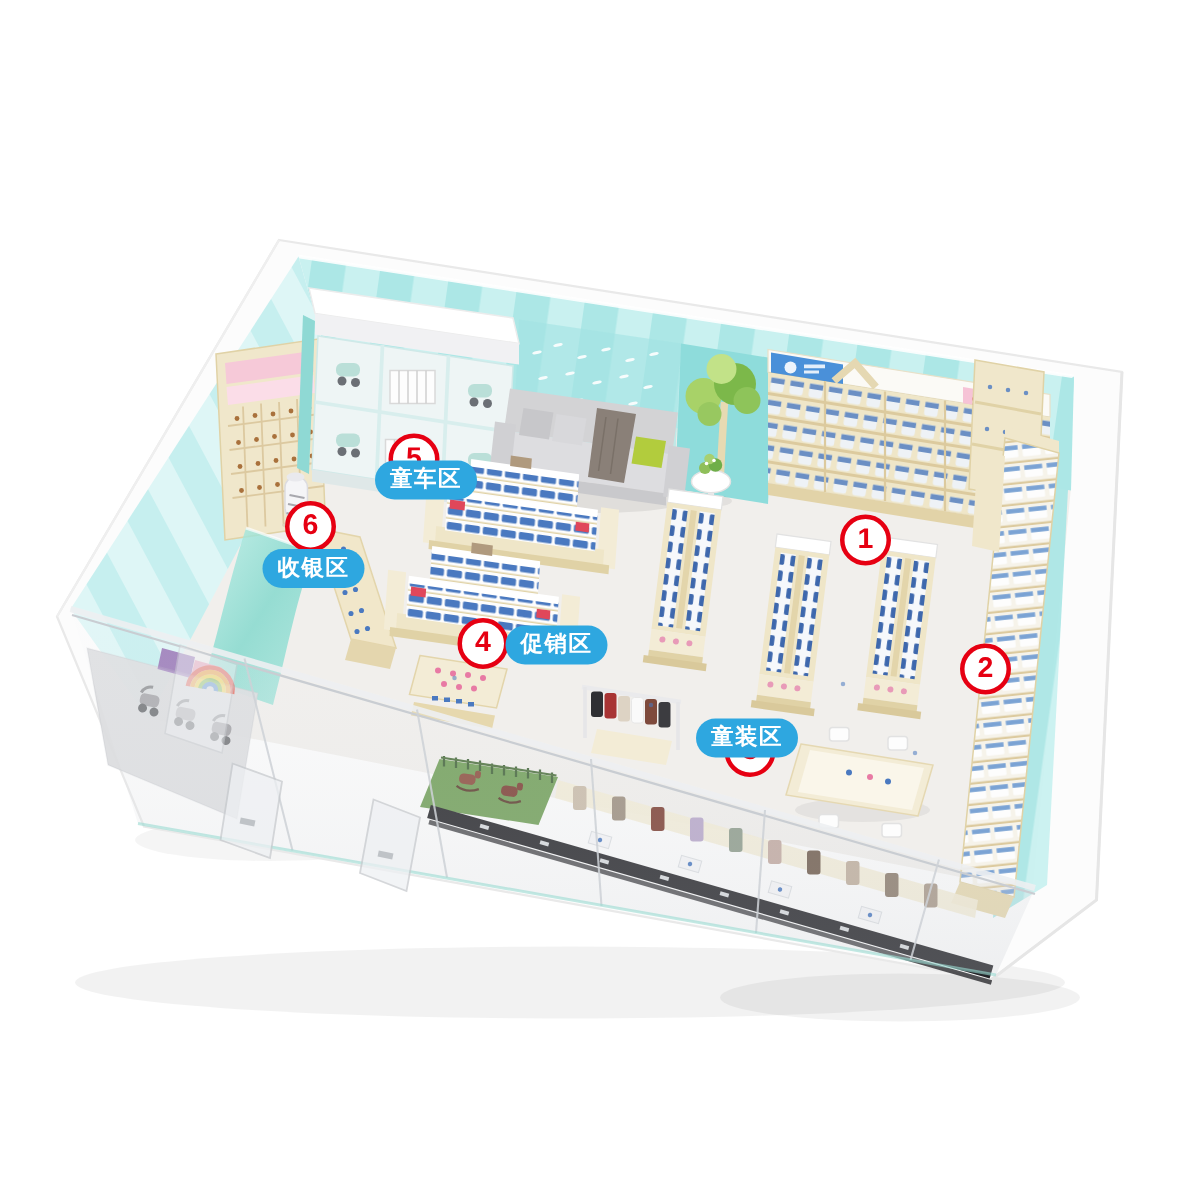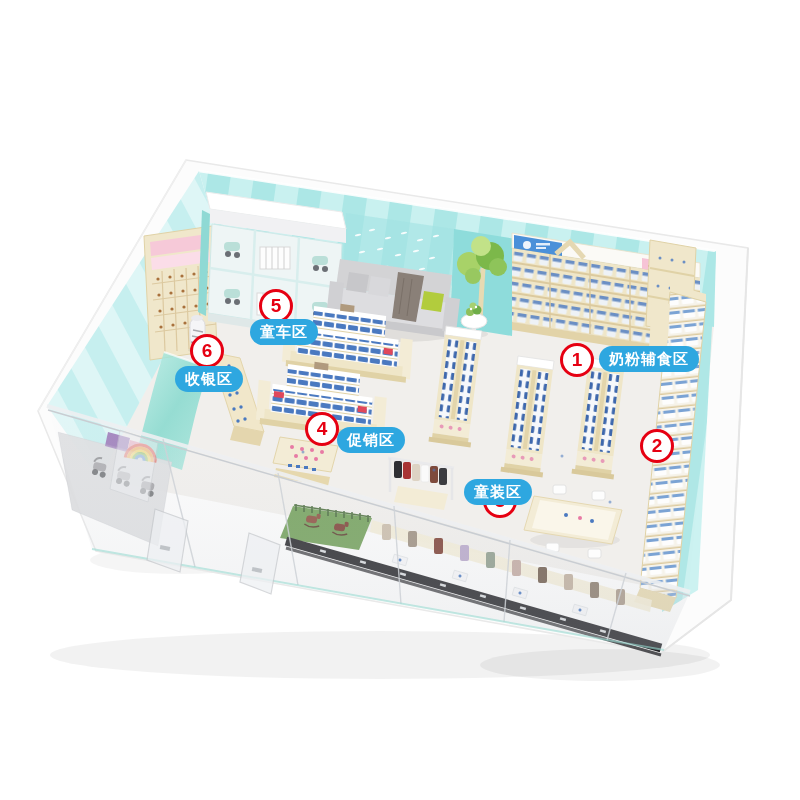--- a/index.html
+++ b/index.html
@@ -517,39 +517,38 @@
     <polygon points="155,509 188,521 180,572 147,560" fill="#eef0f3" opacity="0.72" stroke="#c6c9cd" stroke-width="1.2"></polygon>
     <rect x="160" y="546" width="10" height="4" fill="#bfc3c7" transform="rotate(12 165 548)"></rect>
     <polygon points="249,533 280,545 271,594 240,582" fill="#eef0f3" opacity="0.72" stroke="#c6c9cd" stroke-width="1.2"></polygon>
     <rect x="252" y="568" width="10" height="4" fill="#bfc3c7" transform="rotate(12 257 570)"></rect>
   </g>
 </svg>
 
 <div class="zone-badge" style="left:560px;top:343px">
       <span>1</span>
     </div>
-<div class="zone-pill" style="left:599px;top:346px"><span>奶粉辅食区</span></div>
 
 <div class="zone-badge" style="left:640px;top:429px">
       <span>2</span>
     </div>
 
 <div class="zone-badge" style="left:483px;top:484px">
       <span>3</span>
     </div>
 <div class="zone-pill" style="left:464px;top:479px"><span>童装区</span></div>
 
 <div class="zone-badge" style="left:305px;top:412px">
       <span>4</span>
     </div>
-<div class="zone-pill" style="left:337px;top:427px"><span>促销区</span></div>
+<div class="zone-pill" style="left:337px;top:417px"><span>促销区</span></div>
 
 <div class="zone-badge" style="left:259px;top:289px">
       <span>5</span>
     </div>
-<div class="zone-pill" style="left:250px;top:319px"><span>童车区</span></div>
+<div class="zone-pill" style="left:250px;top:307px"><span>童车区</span></div>
 
 <div class="zone-badge" style="left:190px;top:334px">
       <span>6</span>
     </div>
 <div class="zone-pill" style="left:175px;top:366px"><span>收银区</span></div>
 
 </div>
 
 </body></html>

